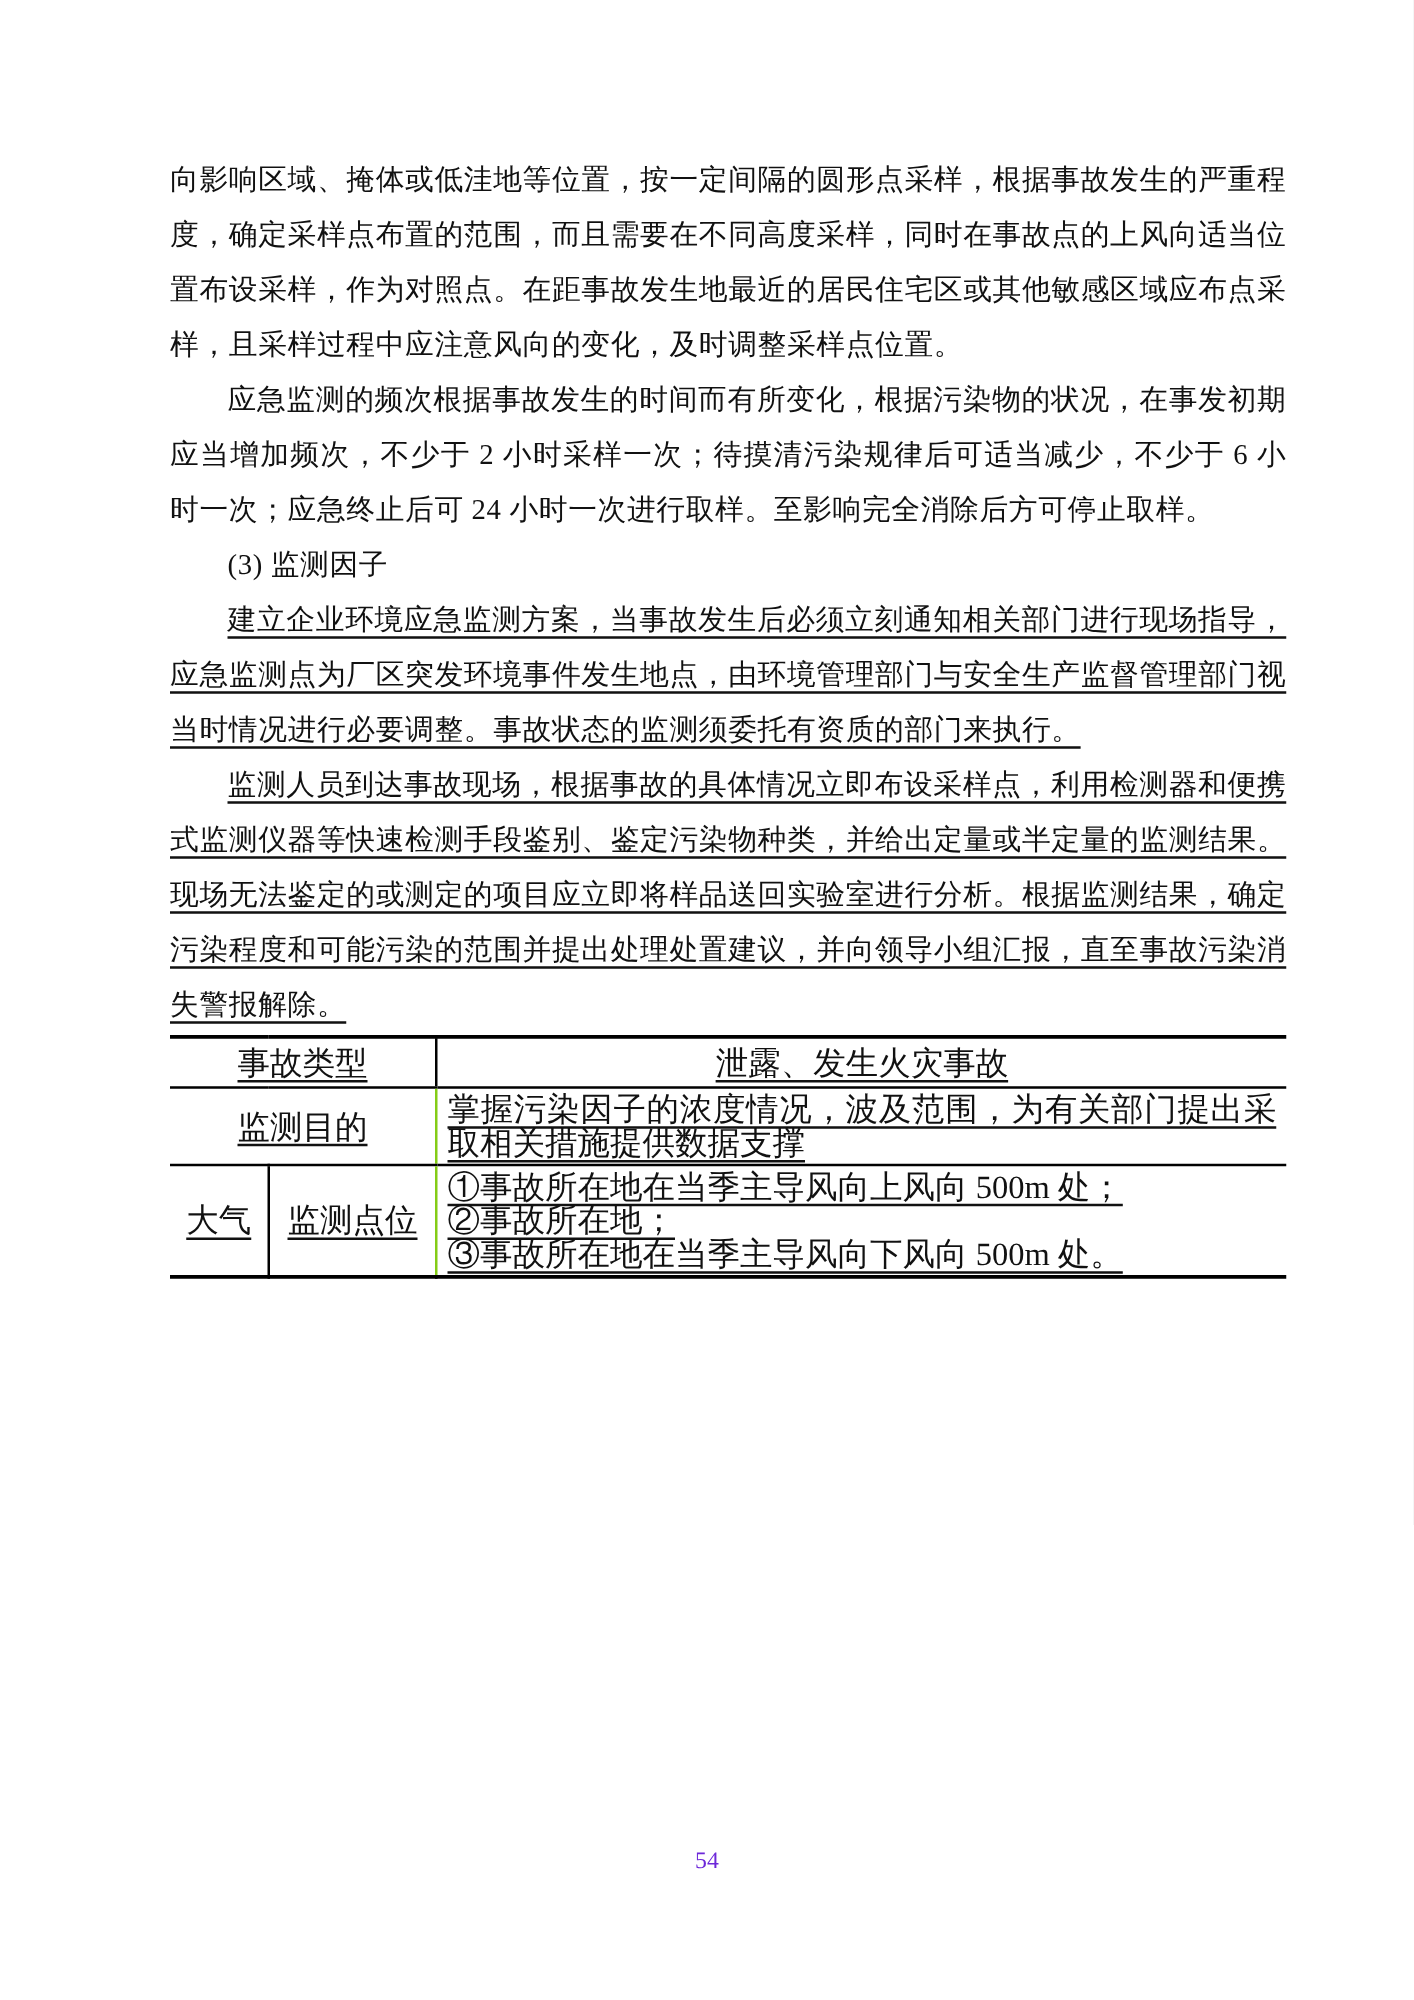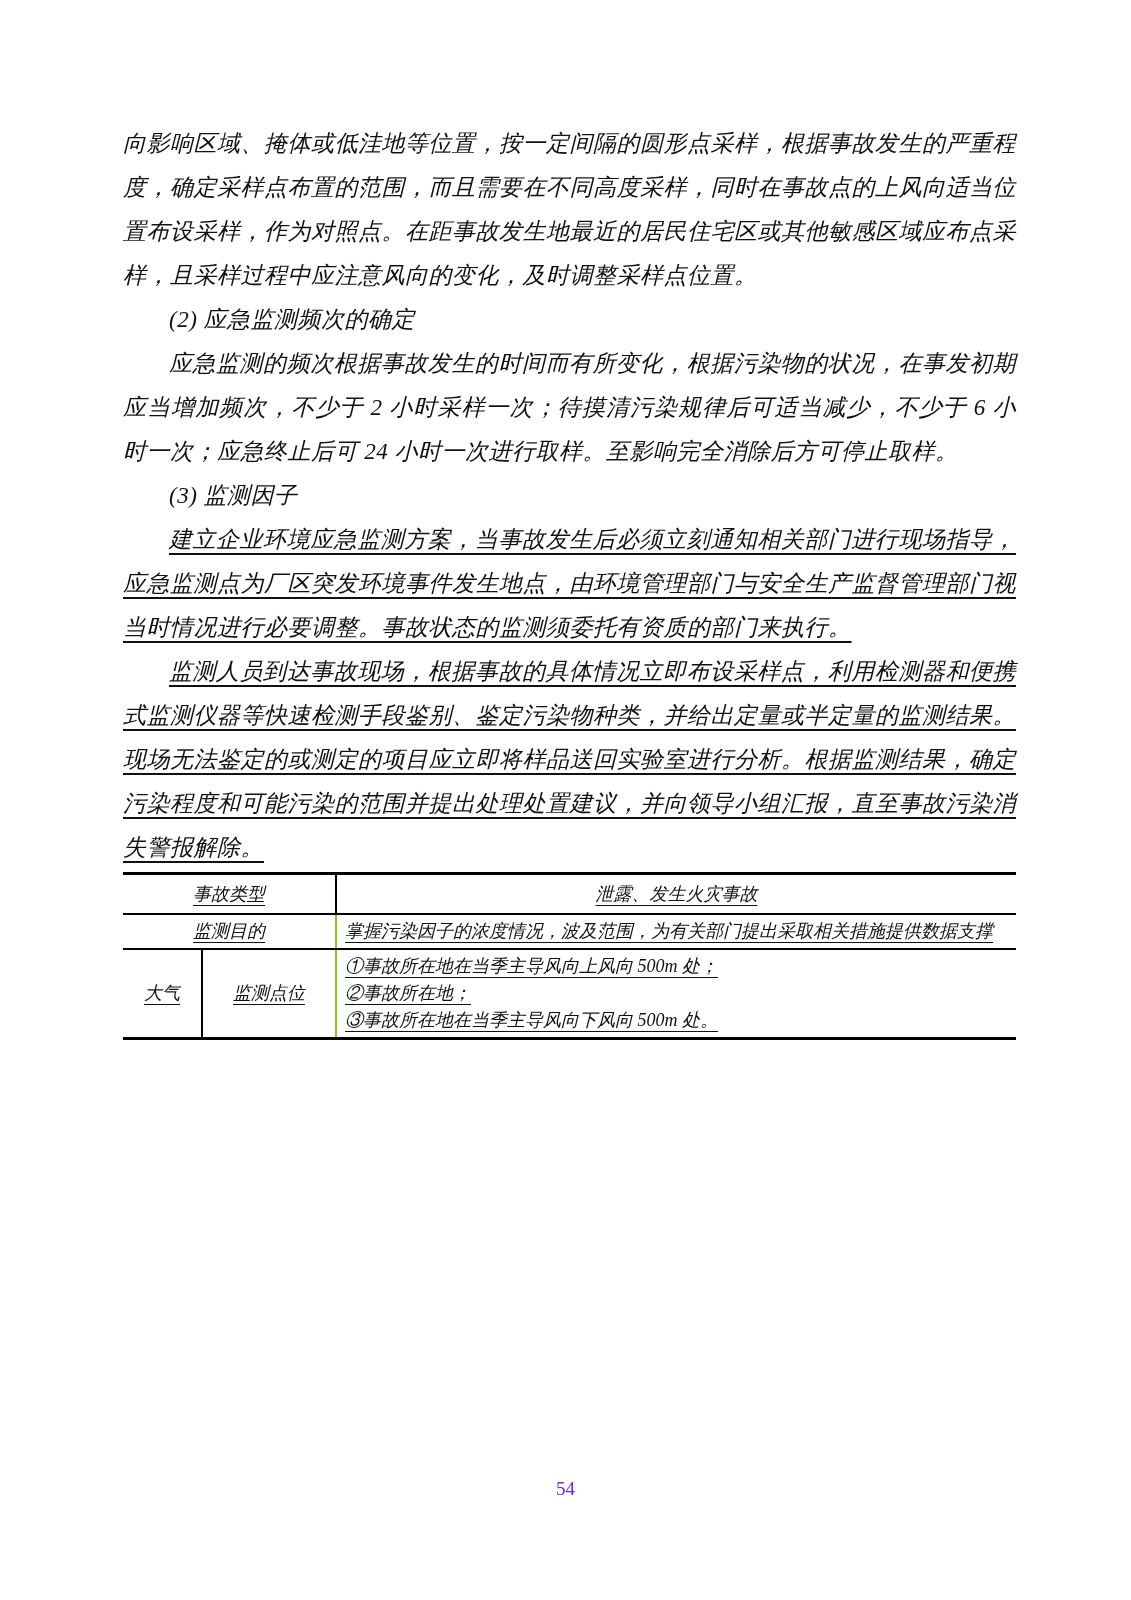--- a/index.html
+++ b/index.html
@@ -7,23 +7,22 @@
     position:relative;
     width:1131px; height:1600px;
     margin:0 auto;
     background:#ffffff;
     font-family:"Liberation Serif","DejaVu Serif",serif;
     color:#111111;
     overflow:hidden;
   }
   .content {
     position:absolute;
-    left:123px; top:122px;
+    left:136px; top:122px;
     width:893px;
-    font-style:italic;
   }
   .para {
     font-size:23px;
     line-height:44px;
     text-align:justify;
     text-justify:inter-character;
     margin:0;
     letter-spacing:0.5px;
   }
   .para.indent { text-indent:2em; }
@@ -36,21 +35,21 @@
     margin:2px 0 0 0;
     letter-spacing:1px;
   }
   table.monitor-table {
     border-collapse:collapse;
     table-layout:fixed;
     width:893px;
     margin-top:2px;
     border-top:3px solid #000;
     border-bottom:3px solid #000;
-    font-size:18px;
+    font-size:26px;
   }
   table.monitor-table td {
     padding:3px 8px;
     vertical-align:middle;
     text-decoration:underline;
     text-underline-offset:5px;
     line-height:27px;
   }
   td.lbl { text-align:center; }
   td.val-center { text-align:center; border-left:2px solid #000; }
@@ -68,21 +67,20 @@
     color:#6d28d9;
   }
 </style>
 </head>
 <body>
 
 <div class="doc-page">
   <div class="content">
 
     <p class="para">向影响区域、掩体或低洼地等位置，按一定间隔的圆形点采样，根据事故发生的严重程度，确定采样点布置的范围，而且需要在不同高度采样，同时在事故点的上风向适当位置布设采样，作为对照点。在距事故发生地最近的居民住宅区或其他敏感区域应布点采样，且采样过程中应注意风向的变化，及时调整采样点位置。</p>
-    <p class="para indent">(2) 应急监测频次的确定</p>
     <p class="para indent">应急监测的频次根据事故发生的时间而有所变化，根据污染物的状况，在事发初期应当增加频次，不少于 2 小时采样一次；待摸清污染规律后可适当减少，不少于 6 小时一次；应急终止后可 24 小时一次进行取样。至影响完全消除后方可停止取样。</p>
     <p class="para indent">(3) 监测因子</p>
     <p class="para indent underline">建立企业环境应急监测方案，当事故发生后必须立刻通知相关部门进行现场指导，应急监测点为厂区突发环境事件发生地点，由环境管理部门与安全生产监督管理部门视当时情况进行必要调整。事故状态的监测须委托有资质的部门来执行。</p>
     <p class="para indent underline">监测人员到达事故现场，根据事故的具体情况立即布设采样点，利用检测器和便携式监测仪器等快速检测手段鉴别、鉴定污染物种类，并给出定量或半定量的监测结果。现场无法鉴定的或测定的项目应立即将样品送回实验室进行分析。根据监测结果，确定污染程度和可能污染的范围并提出处理处置建议，并向领导小组汇报，直至事故污染消失警报解除。</p>
 
 
     <table class="monitor-table">
       <colgroup>
         <col style="width:79px">
         <col style="width:134px">

